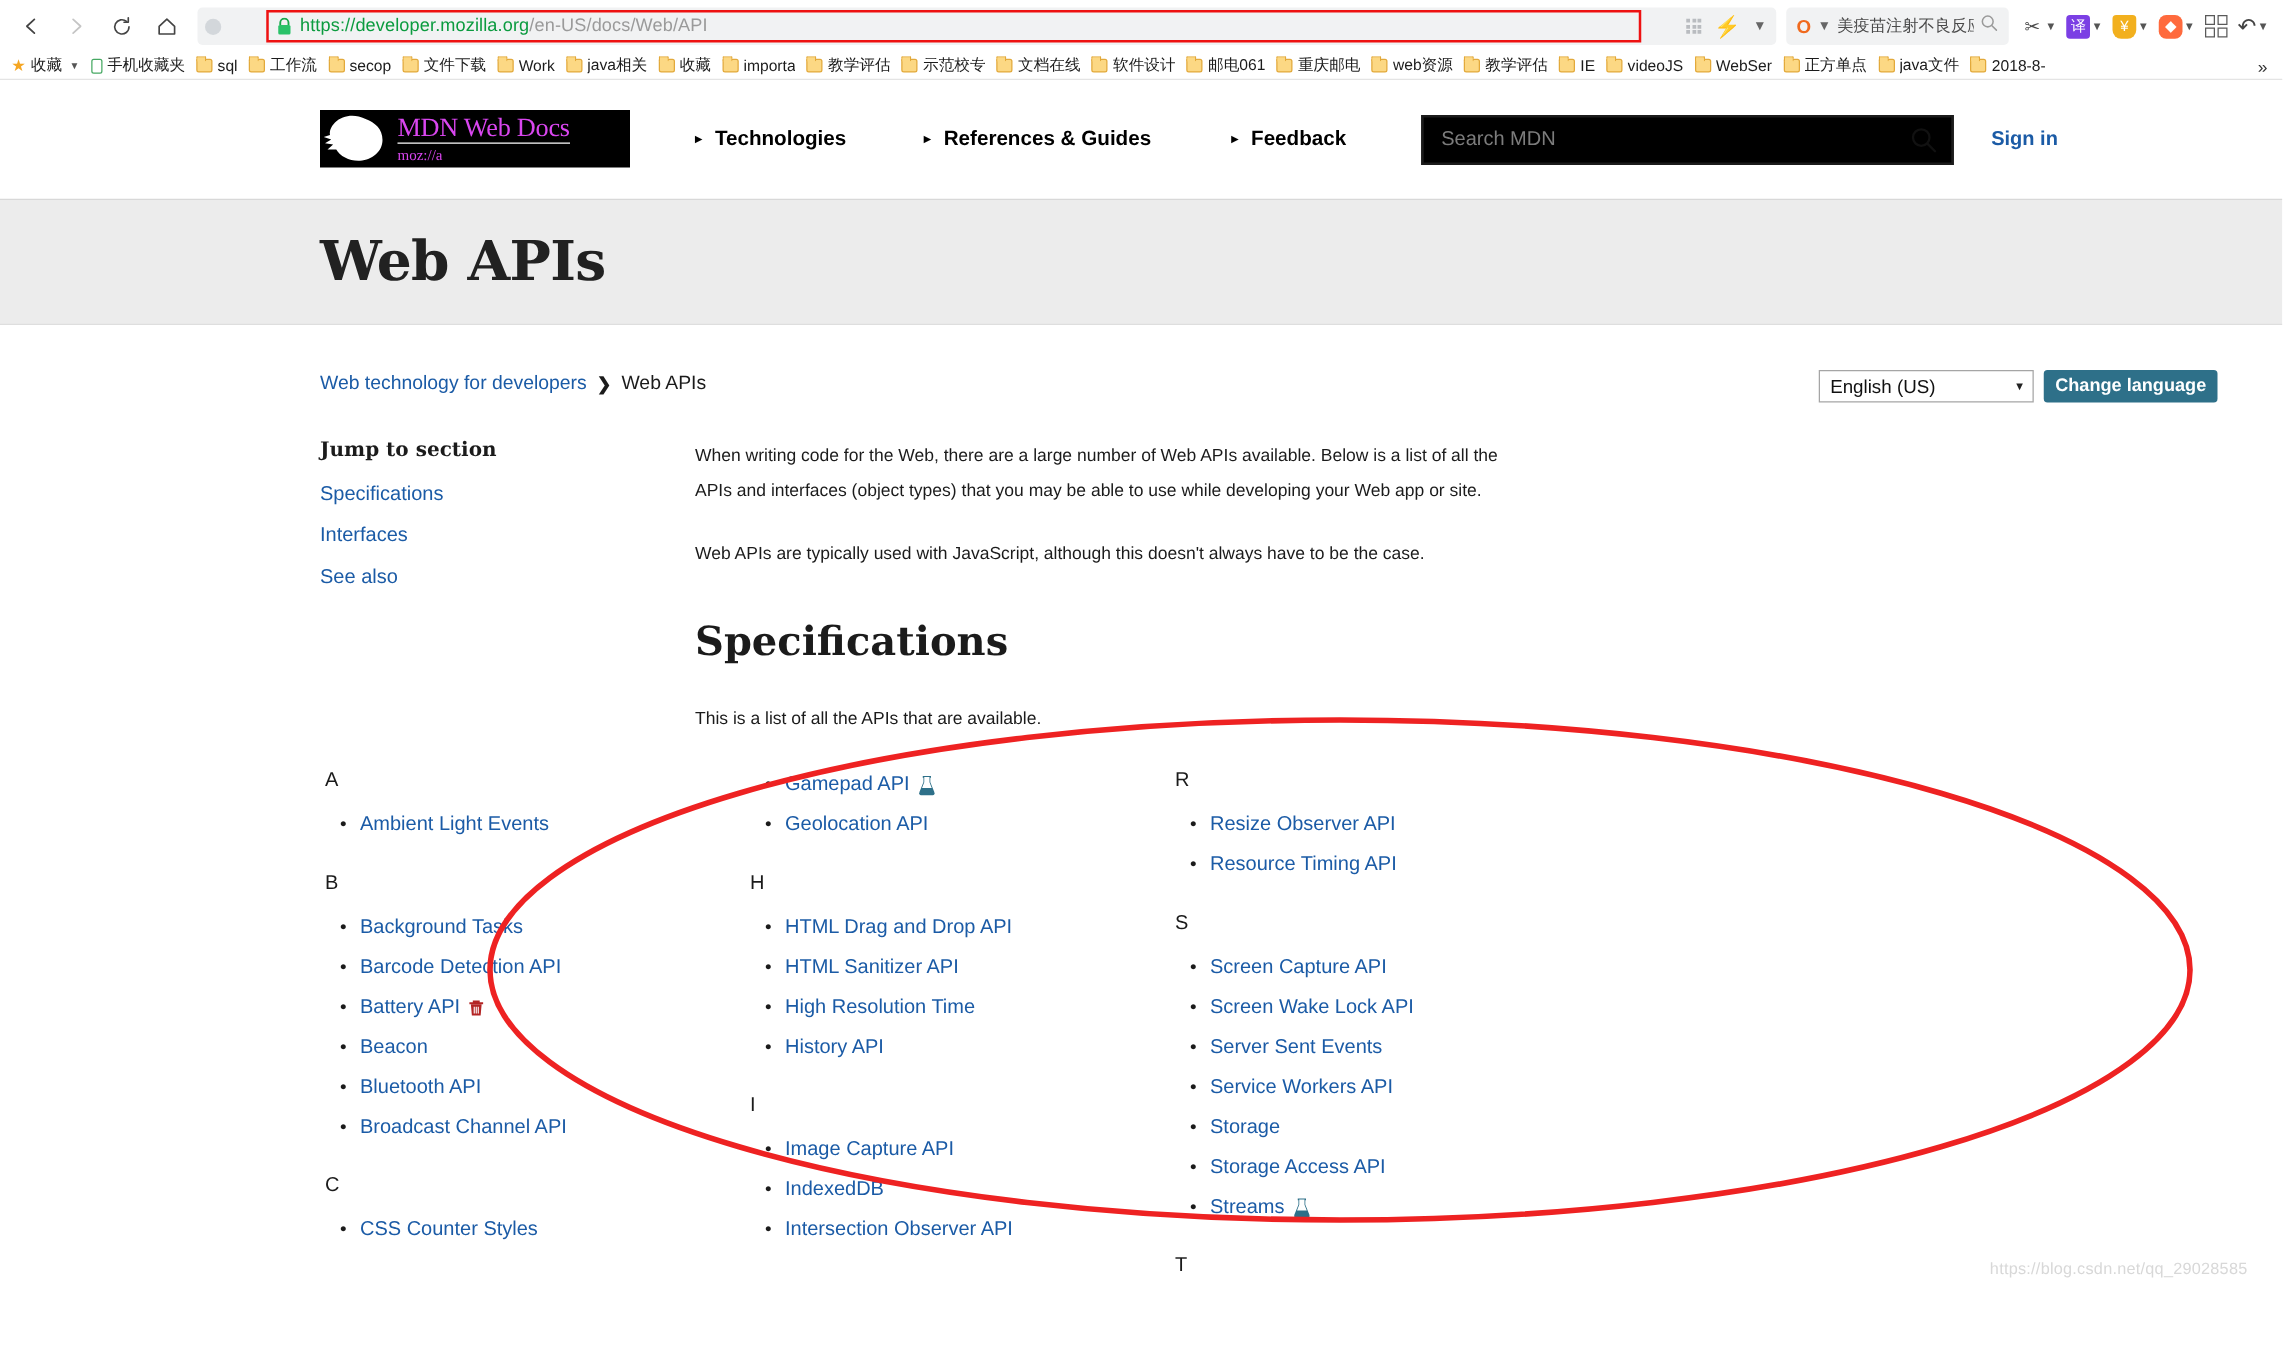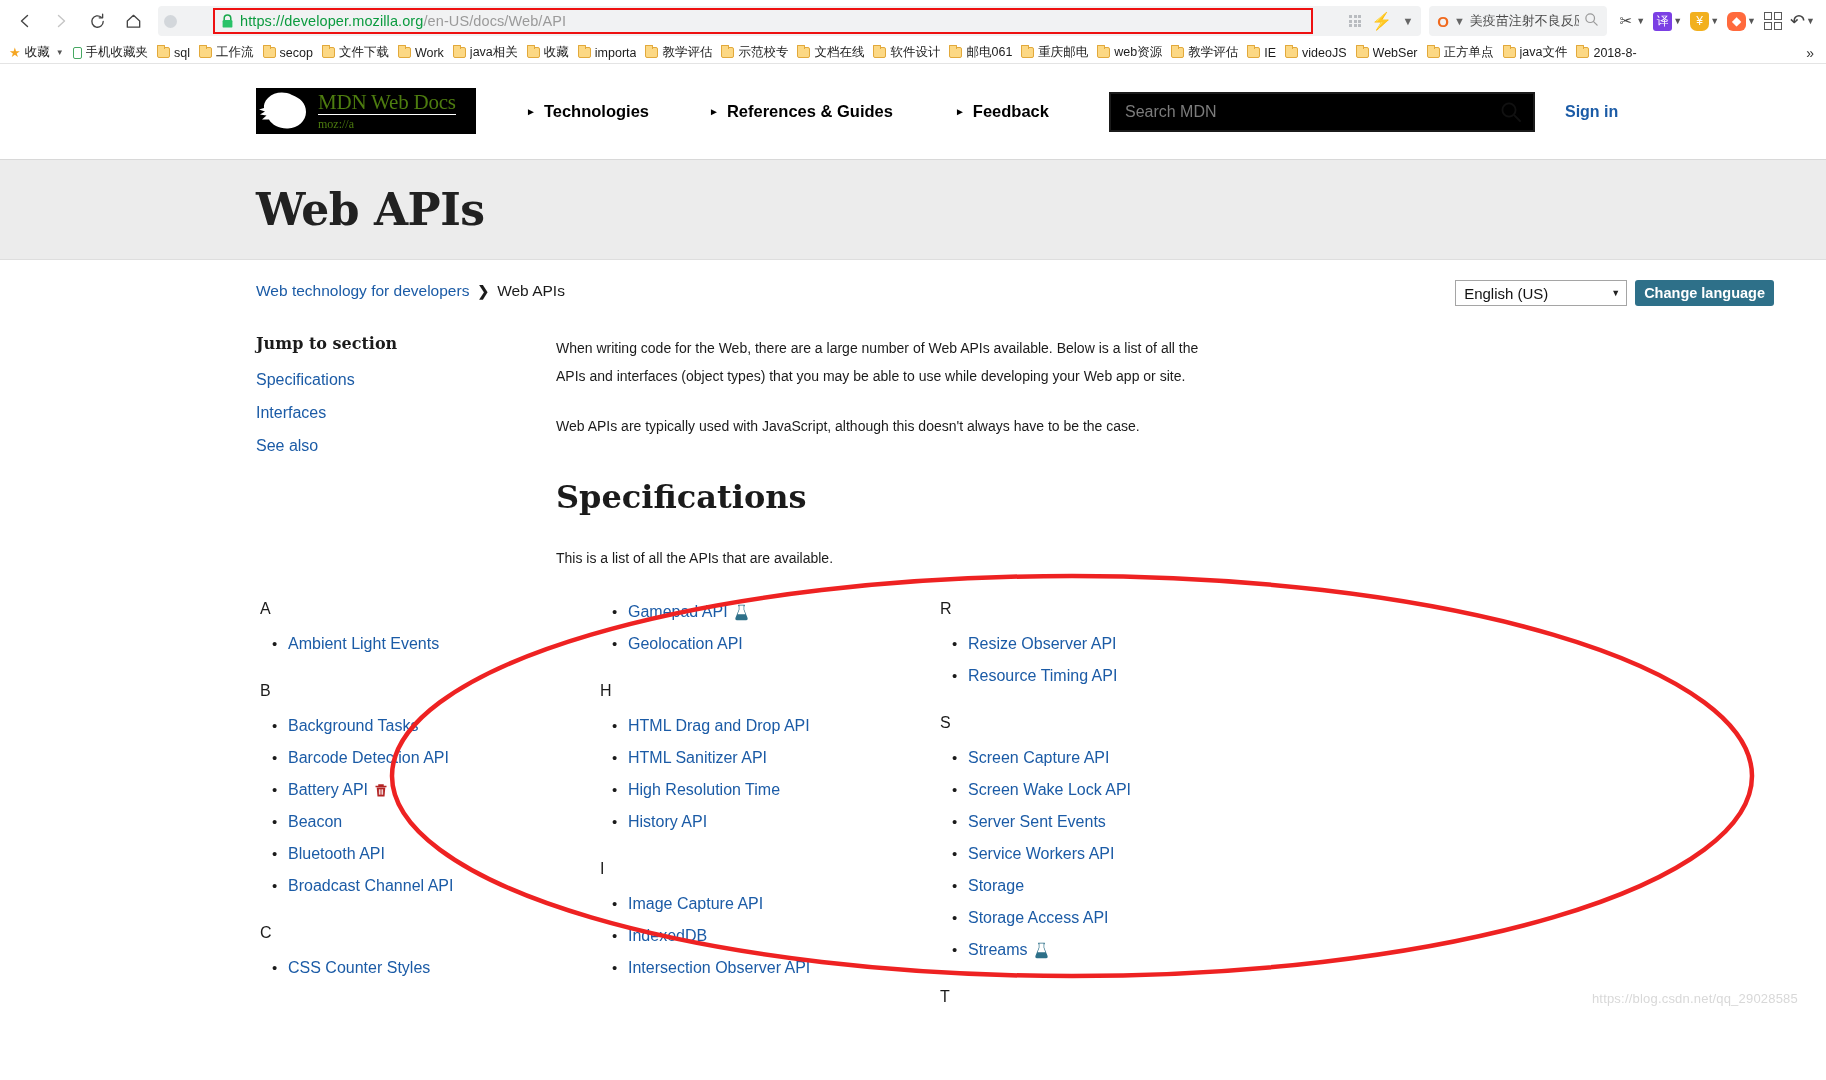--- a/index.html
+++ b/index.html
@@ -139,23 +139,23 @@
 
   
   #page { width: 100%; height: calc(1080px - 64px); overflow: hidden; position: relative; background: #fff; }
 
   #mdn-header {
     height: 96px; border-bottom: 1px solid #d8d8d8;
     display: flex; align-items: center;
     padding-left: 256px; padding-right: 40px;
   }
   #mdn-logo {
-    background: #000; color: #4d7c0f;
+    background: #000; color: #d946ef;
     display: flex; align-items: flex-end;
-    padding: 0; height: 46px; width: 220px;
+    padding: 0; height: 46px; width: 248px;
     flex: 0 0 auto; position: relative;
     margin-top: -2px;
   }
   #dino { width: 58px; height: 46px; flex: 0 0 auto; }
   #logo-text {
     display: flex; flex-direction: column; justify-content: center;
     padding-left: 4px; height: 46px;
   }
   #logo-title {
     font-family: "Liberation Serif", serif;
@@ -204,21 +204,21 @@
     display: flex; align-items: center;
     padding-left: 256px;
     border-bottom: 1px solid #dedede;
   }
   #page-title {
     font-family: "DejaVu Serif", serif;
     font-weight: bold;
     font-size: 44px; color: #212121; letter-spacing: -0.5px;
   }
 
-  #content { padding: 22px 21px 0 256px; position: relative; }
+  #content { padding: 22px 21px 0 256px; position: relative; margin-top: 16px; }
 
   #crumb-row { display: flex; align-items: flex-start; }
   #breadcrumb { font-size: 15.5px; color: #1b5ba6; display: flex; align-items: center; gap: 8px; }
   #breadcrumb .sep { color: #1b1b1b; font-weight: bold; font-size: 14px; }
   #breadcrumb .current { color: #1b1b1b; }
 
   #lang-row {
     position: absolute; right: 52px; top: 20px;
     display: flex; align-items: center; gap: 8px;
   }

